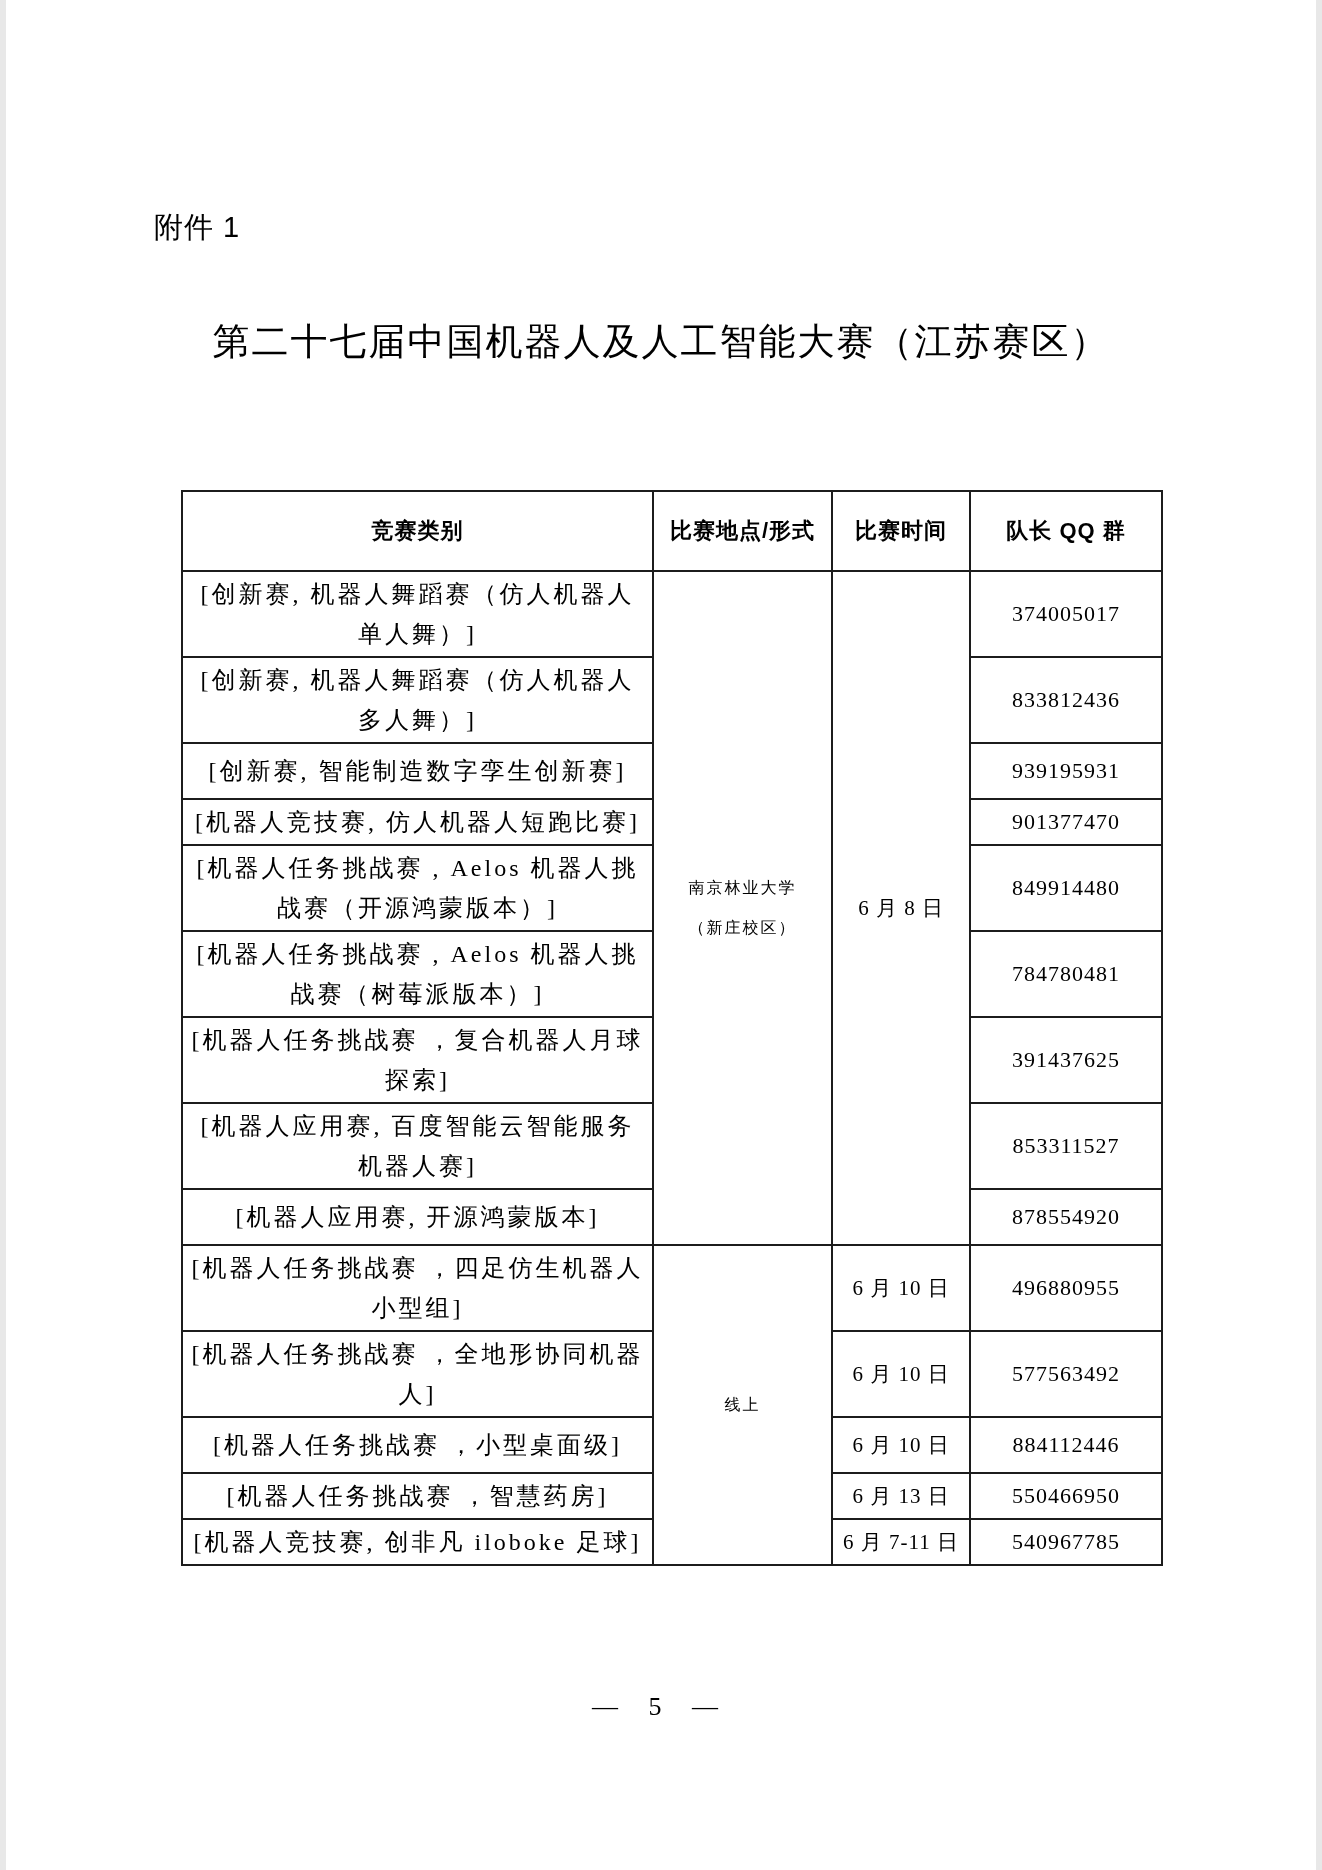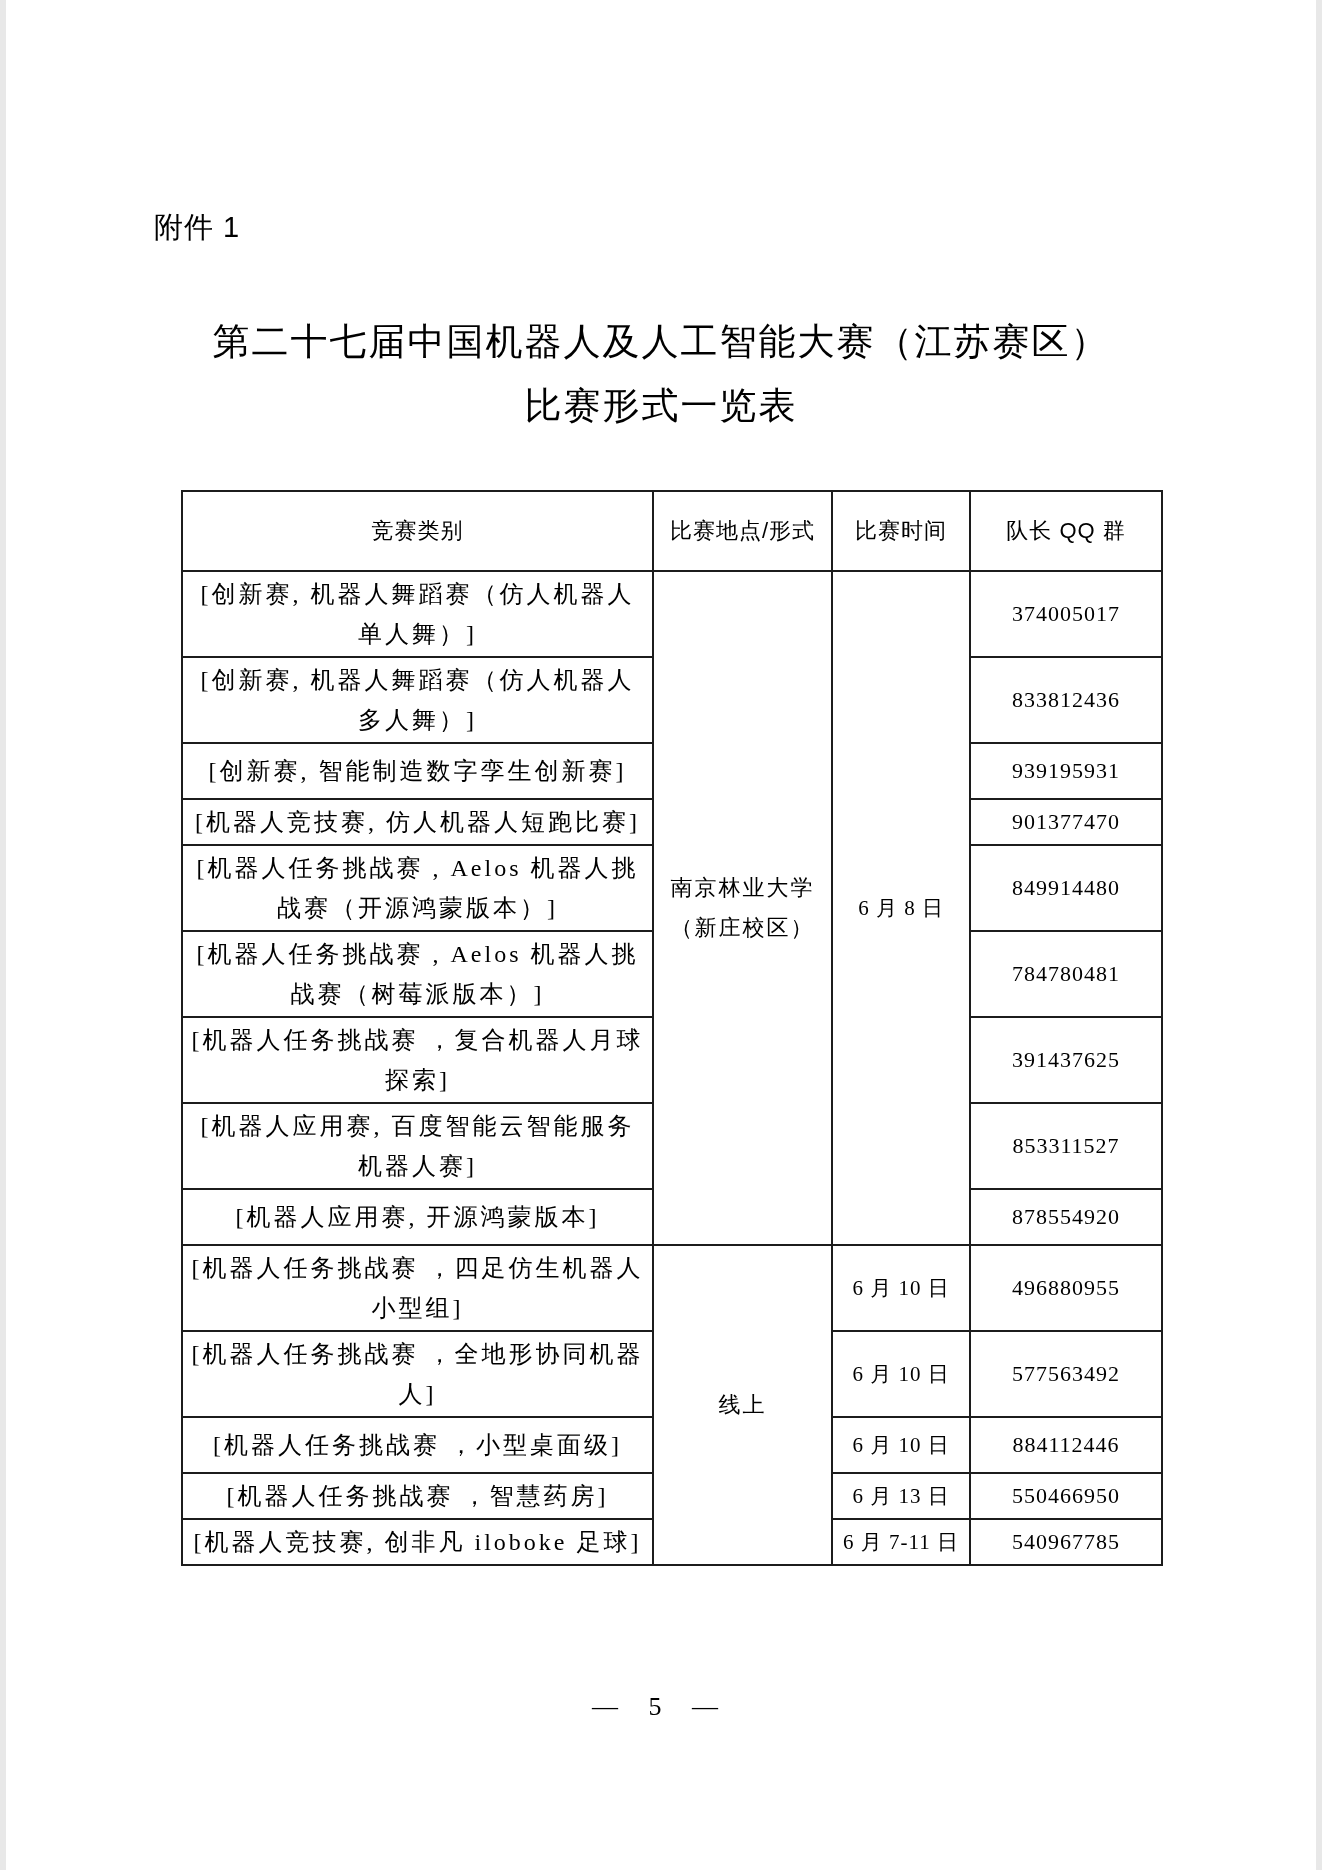--- a/index.html
+++ b/index.html
@@ -47,33 +47,33 @@
   table.comp-table th,
   table.comp-table td {
     border: 2px solid #1c1c1c;
     text-align: center;
     vertical-align: middle;
     padding: 2px 6px;
     overflow: hidden;
   }
   table.comp-table th {
     font-family: "Liberation Sans", sans-serif;
-    font-weight: normal;
+    font-weight: bold;
     font-size: 22px;
     letter-spacing: 1px;
     height: 80px;
     text-align: center;
   }
   td.cat {
     font-size: 24px;
     letter-spacing: 3px;
     line-height: 40px;
   }
   td.loc {
-    font-size: 22px;
+    font-size: 16px;
     letter-spacing: 2px;
     line-height: 40px;
   }
   td.time {
     font-size: 21px;
     letter-spacing: 1px;
     white-space: nowrap;
   }
   td.qq {
     font-size: 22px;
@@ -97,21 +97,20 @@
 </style>
 </head>
 <body>
 
 <div class="page">
 
   <div class="attachment">附件 1</div>
 
   <div class="doc-title">
     <div>第二十七届中国机器人及人工智能大赛（江苏赛区）</div>
-    <div>比赛形式一览表</div>
   </div>
 
   <table class="comp-table">
     <colgroup>
       <col style="width:471px">
       <col style="width:179px">
       <col style="width:138px">
       <col style="width:192px">
     </colgroup>
     <thead>

